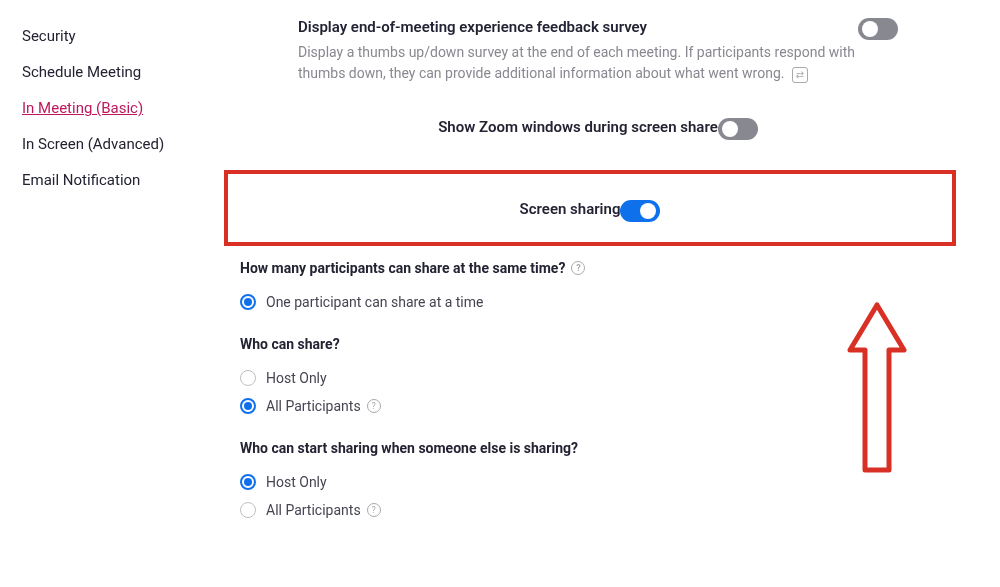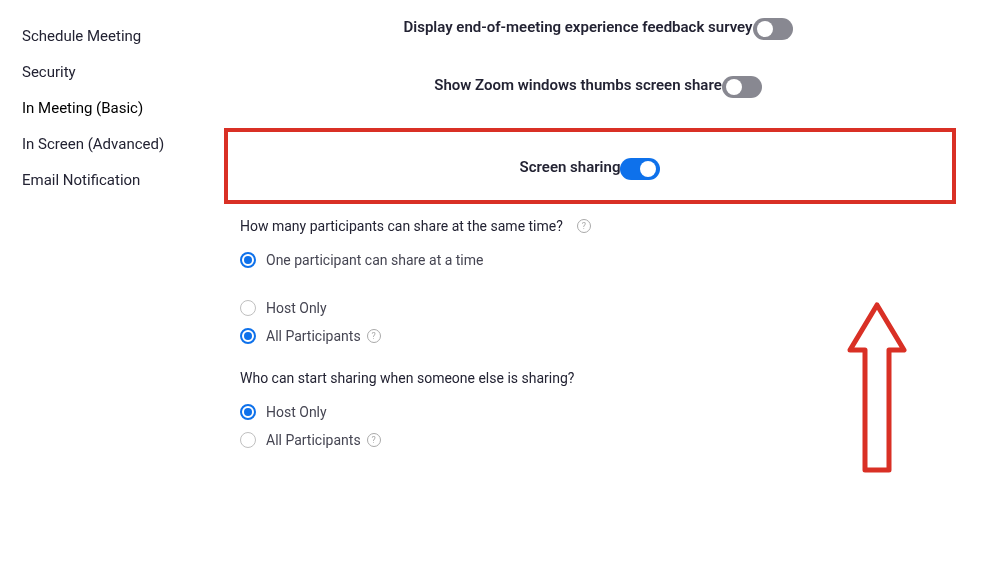--- a/index.html
+++ b/index.html
@@ -22,21 +22,22 @@
       padding: 18px 0 0 22px;
       flex-shrink: 0;
     }
     .sidebar-item {
       padding: 9px 0;
       color: #232333;
       font-size: 15px;
       cursor: pointer;
     }
     .sidebar-item.active {
-      color: #000000;
+      color: #be185d;
+      text-decoration: underline;
     }
     .main {
       flex: 1;
       padding: 18px 44px 0 40px;
     }
     .setting-block {
       margin-bottom: 34px;
     }
     .setting-block.highlighted {
       border: 4px solid #d93025;
@@ -84,27 +85,27 @@
       position: absolute;
       top: 3px;
     }
     .toggle.off .toggle-knob { left: 4px; }
     .toggle.on .toggle-knob { right: 4px; }
     .question-group {
       margin-top: 14px;
       margin-bottom: 20px;
     }
     .question-label {
-      font-weight: 400;
+      font-weight: 700;
       color: #232333;
       font-size: 14px;
       margin-bottom: 12px;
       display: flex;
       align-items: center;
-      gap: 14px;
+      gap: 6px;
     }
     .radio-option {
       display: flex;
       align-items: flex-start;
       gap: 10px;
       padding: 6px 0;
       cursor: pointer;
     }
     .radio {
       width: 16px;
@@ -162,43 +163,47 @@
       position: absolute;
       right: 88px;
       top: 300px;
     }
   </style>
 </head>
 <body>
 
 <div class="container">
   <div class="sidebar">
+    <div class="sidebar-item">Security</div>
     <div class="sidebar-item">Schedule Meeting</div>
-    <div class="sidebar-item">Security</div>
     <div class="sidebar-item active">In Meeting (Basic)</div>
     <div class="sidebar-item">In Screen (Advanced)</div>
     <div class="sidebar-item">Email Notification</div>
   </div>
 
   <div class="main">
 
     <div class="setting-block">
       <div class="setting-header">
         <div>
           <div class="setting-title">Display end-of-meeting experience feedback survey</div>
+          <div class="setting-desc">
+            <span>Display a thumbs up/down survey at the end of each meeting. If participants respond with thumbs down, they can provide additional information about what went wrong.</span>
+            <span class="reset-box">⇄</span>
+          </div>
         </div>
         <div class="toggle off">
             <div class="toggle-knob"></div>
           </div>
       </div>
     </div>
 
     <div class="setting-block">
       <div class="setting-header">
-        <div class="setting-title">Show Zoom windows thumbs screen share</div>
+        <div class="setting-title">Show Zoom windows during screen share</div>
         <div class="toggle off">
             <div class="toggle-knob"></div>
           </div>
       </div>
     </div>
 
     <div class="setting-block highlighted">
       <div class="setting-header">
         <div>
           <div class="setting-title">Screen sharing</div>
@@ -214,20 +219,21 @@
         <span>How many participants can share at the same time?</span>
         <span class="help-icon">?</span>
       </div>
       <div class="radio-option">
         <div class="radio selected"></div>
         <div class="radio-label">One participant can share at a time</div>
       </div>
     </div>
 
     <div class="question-group">
+      <div class="question-label">Who can share?</div>
       <div class="radio-option">
         <div class="radio"></div>
         <div class="radio-label">Host Only</div>
       </div>
       <div class="radio-option">
         <div class="radio selected"></div>
         <div class="radio-label">
           <span>All Participants</span>
           <span class="help-icon">?</span>
         </div>

